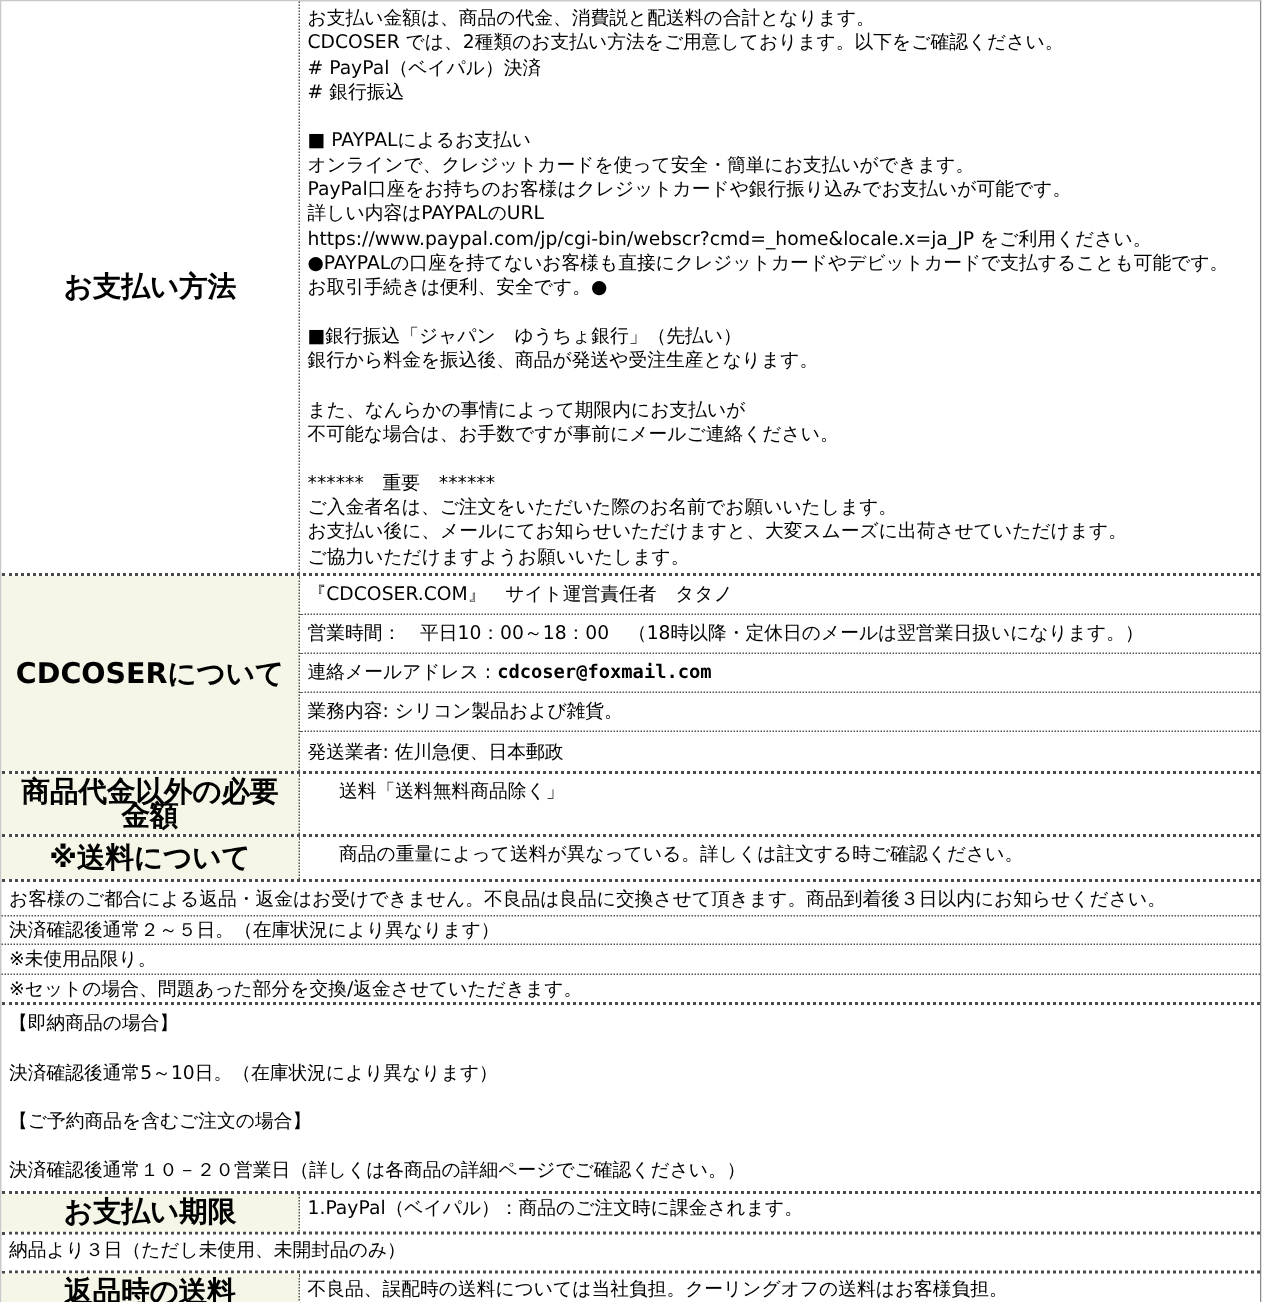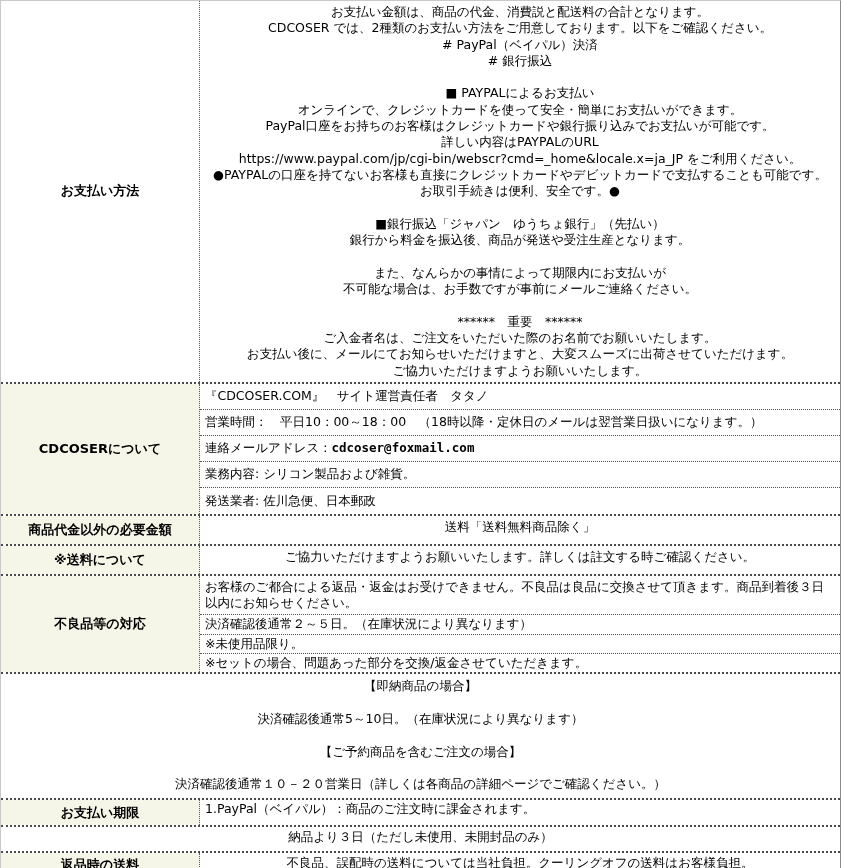--- a/index.html
+++ b/index.html
@@ -12,34 +12,34 @@
     border-left:1px solid #c9c9c9;
     border-right:1px solid #8a8a8a;
     border-bottom:3px solid #000;
   }
   .trow{display:flex;align-items:stretch;border-top:2px dotted #4a4a4a;}
   .trow:first-child{border-top:none;}
   .tlabel{
     flex:0 0 199px;width:199px;box-sizing:border-box;
     display:flex;align-items:center;justify-content:center;
     text-align:center;
-    font-size:13px;font-weight:bold;line-height:16px;
+    font-size:19px;font-weight:bold;line-height:16px;
     background:#f5f5e8;
     border-right:1px dotted #555;
     padding:4px 6px;
   }
   .trow.first-row .tlabel{background:#fff;}
   .tcontent{flex:1;min-width:0;box-sizing:border-box;font-size:12.5px;line-height:16.3px;}
-  .textcell{padding:3px 5px;white-space:pre-wrap;word-break:break-all;text-align:center;}
+  .textcell{padding:3px 5px;white-space:pre-wrap;word-break:break-all;}
   .subrow{border-bottom:1px dotted #555;box-sizing:border-box;white-space:pre-wrap;word-break:break-all;}
   .subrow:last-child{border-bottom:none;}
   .subrows-mid .subrow{min-height:26px;display:flex;align-items:center;padding:2px 5px;}
   .subrows-tight .subrow{padding:1px 5px;}
   .subrows-tight .subrow.twoline{padding:3px 5px;}
-  .row3 .textcell,.row4 .textcell{min-height:22px;padding:3px 5px;}
+  .row3 .textcell,.row4 .textcell{min-height:22px;padding:3px 5px;margin-left:21px;}
   .row8 .textcell,.row9 .textcell{min-height:20px;padding:2px 5px;}
   .row6 .textcell{padding:4px 5px 6px 5px;}
   .email-bold{font-weight:bold;font-family:"DejaVu Sans Mono",monospace;}
   .vcenter-label{line-height:17px;}
 </style>
 </head>
 <body>
 
 <div class="page">
   <div class="guide-table">
@@ -87,26 +87,25 @@
     <div class="trow row3">
       <div class="tlabel">商品代金以外の必要金額</div>
       <div class="tcontent">
         <div class="textcell">送料「送料無料商品除く」</div>
       </div>
     </div>
 
     <div class="trow row4">
       <div class="tlabel">※送料について</div>
       <div class="tcontent">
-        <div class="textcell">ご協力いただけますようお願いいたします。詳しくは註文する時ご確認ください。</div>
+        <div class="textcell">商品の重量によって送料が異なっている。詳しくは註文する時ご確認ください。</div>
       </div>
     </div>
 
     <div class="trow">
-      <div class="tlabel">不良品等の対応</div>
       <div class="tcontent subrows-tight">
         <div class="subrow twoline">お客様のご都合による返品・返金はお受けできません。不良品は良品に交換させて頂きます。商品到着後３日以内にお知らせください。</div>
         <div class="subrow">決済確認後通常２～５日。（在庫状況により異なります）</div>
         <div class="subrow">※未使用品限り。</div>
         <div class="subrow">※セットの場合、問題あった部分を交換/返金させていただきます。</div>
       </div>
     </div>
 
     <div class="trow row6">
       <div class="tcontent">

